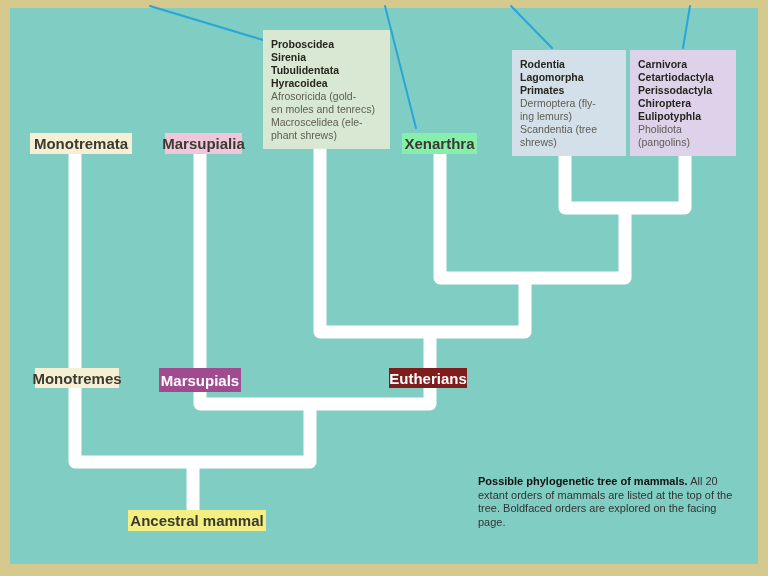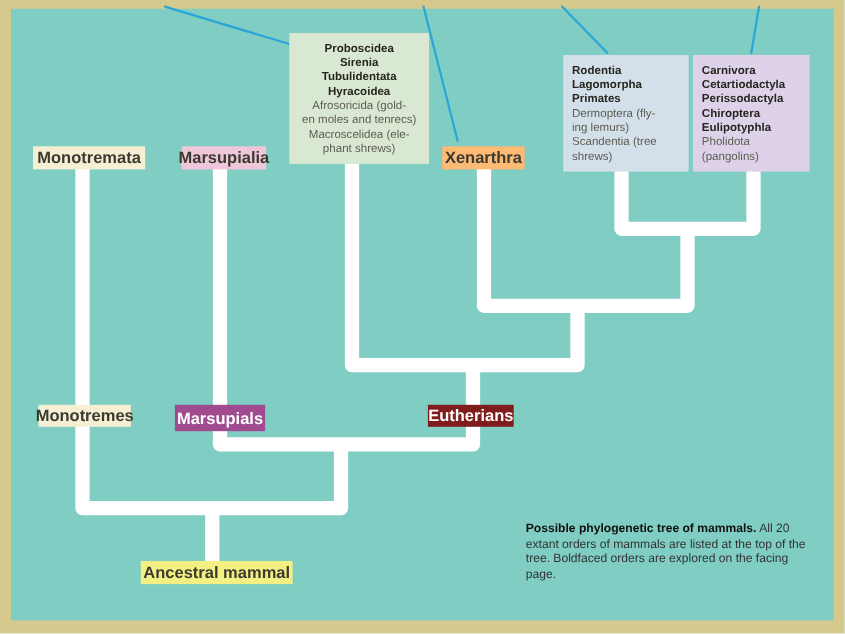--- a/index.html
+++ b/index.html
@@ -60,32 +60,32 @@
       <path d="M385 6 L416 128" stroke="#2aa5d8"></path>
       <path d="M511 6 L552 48" stroke="#2aa5d8"></path>
       <path d="M690 6 L683 48" stroke="#2aa5d8"></path>
     </g>
   </svg>
 
   <div class="label-box" style="left:30px; top:133px; width:102px; height:21px; background:#f6efd4;">Monotremata</div>
 
   <div class="label-box" style="left:165px; top:133px; width:77px; height:21px; background:#efc6da;">Marsupialia</div>
 
-  <div class="group-box" style="left:263px; top:30px; width:127px; background:#d9e8d2;text-align:center;">
+  <div class="group-box" style="left:263px; top:30px; width:127px; background:#d9e8d2;">
     <div class="bold">Proboscidea</div>
     <div class="bold">Sirenia</div>
     <div class="bold">Tubulidentata</div>
     <div class="bold">Hyracoidea</div>
     <div class="plain">Afrosoricida (gold-</div>
     <div class="plain">en moles and tenrecs)</div>
     <div class="plain">Macroscelidea (ele-</div>
     <div class="plain">phant shrews)</div>
   </div>
 
-  <div class="label-box" style="left:402px; top:133px; width:75px; height:21px; background:#fdba74;">Xenarthra</div>
+  <div class="label-box" style="left:402px; top:133px; width:75px; height:21px; background:#86efac;">Xenarthra</div>
 
   <div class="group-box" style="left:630px; top:50px; width:106px; background:#ddd2ea;">
     <div class="bold">Carnivora</div>
     <div class="bold">Cetartiodactyla</div>
     <div class="bold">Perissodactyla</div>
     <div class="bold">Chiroptera</div>
     <div class="bold">Eulipotyphla</div>
     <div class="plain">Pholidota</div>
     <div class="plain">(pangolins)</div>
   </div>

